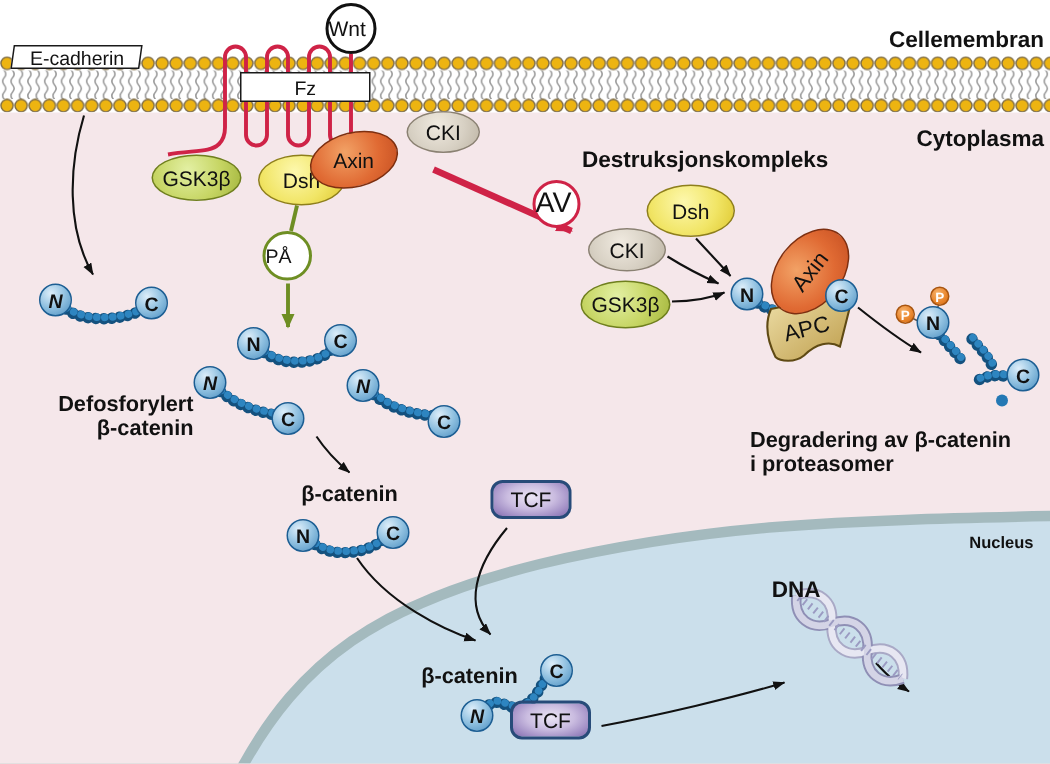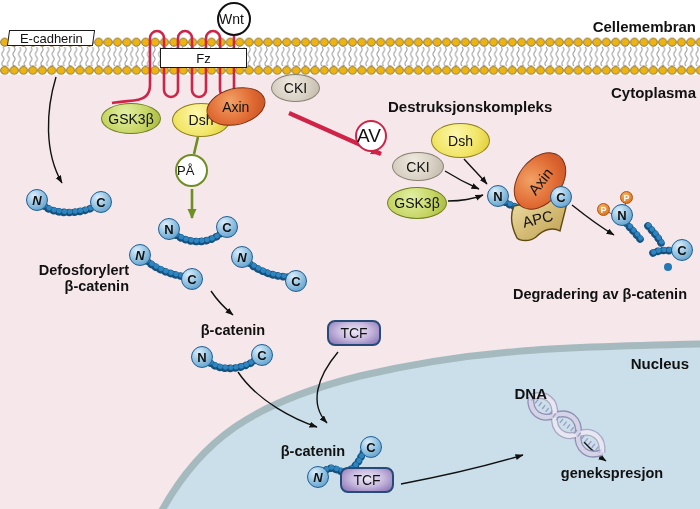--- a/index.html
+++ b/index.html
@@ -130,21 +130,21 @@
       <path d="M0,0 C13,8 13,22 0,30 C-13,38 -13,52 0,60 C13,68 13,82 0,90" stroke="#a9a9c6" stroke-width="7"></path>
       <path d="M0,0 C-13,8 -13,22 0,30 C13,38 13,52 0,60 C-13,68 -13,82 0,90" stroke="#8f8fb5" stroke-width="7"></path>
       <path d="M0,0 C13,8 13,22 0,30 C-13,38 -13,52 0,60 C13,68 13,82 0,90" stroke="#e7e7f2" stroke-width="4.4"></path>
       <path d="M0,0 C-13,8 -13,22 0,30 C13,38 13,52 0,60 C-13,68 -13,82 0,90" stroke="#d4d4e6" stroke-width="4.4"></path>
       <path d="M0,2 L0,88" stroke="#9b9bc2" stroke-width="5" stroke-dasharray="1.3 3.2"></path>
     </g>
   </svg>
 
   <div class="lbl b" style="left:560px;top:85px;width:136px;text-align:right;font-size:15px;">Cytoplasma</div>
   <div class="lbl b" style="left:560px;top:19px;width:136px;text-align:right;font-size:15px;">Cellemembran</div>
-  <div class="lbl b" style="left:557px;top:356px;width:132px;text-align:right;font-size:15px;">Nucleus</div>
+  <div class="lbl b" style="left:557px;top:356px;width:132px;text-align:right;font-size:11px;">Nucleus</div>
   <div class="lbl" style="left:388px;top:99px;width:185px;font-size:15px;">Destruksjonskompleks</div>
 
   <div class="wbox" style="left:8px;top:30px;width:86px;height:16px;font-size:13px;transform:skewX(-8deg);">
     <span style="transform:skewX(8deg);">E-cadherin</span>
   </div>
   <div class="wbox" style="left:160px;top:48px;width:87px;height:20px;font-size:13px;">
     <span>Fz</span>
   </div>
   <div class="ring" style="left:217px;top:2px;width:34px;height:34px;border:2px solid #111;font-size:14px;">
     <span>Wnt</span>
@@ -244,22 +244,22 @@
     </div>
   <div class="tcf" style="left:340px;top:467px;width:54px;height:26px;">
       <span>TCF</span>
     </div>
 
   <div class="lbl b" style="left:16px;top:262px;width:113px;text-align:right;font-size:14.5px;">
     <div>Defosforylert</div>
     <div>β-catenin</div>
   </div>
   <div class="lbl b" style="left:194px;top:322px;width:78px;text-align:center;font-size:14.5px;">β-catenin</div>
-  <div class="lbl b" style="left:500px;top:286px;width:200px;text-align:center;font-size:14.5px;">
+  <div class="lbl b" style="left:500px;top:286px;width:200px;text-align:left;font-size:14.5px;">
     <div>Degradering av β-catenin</div>
+    <div>i proteasomer</div>
   </div>
   <div class="lbl" style="left:499px;top:386px;width:48px;text-align:right;font-size:15px;">DNA</div>
   <div class="lbl" style="left:547px;top:465px;width:130px;text-align:center;font-size:14.5px;">
-    <div>genekspresjon</div>
   </div>
   <div class="lbl b" style="left:268px;top:443px;width:90px;text-align:center;font-size:14.5px;">β-catenin</div>
 
 </div>
 
 </body></html>

